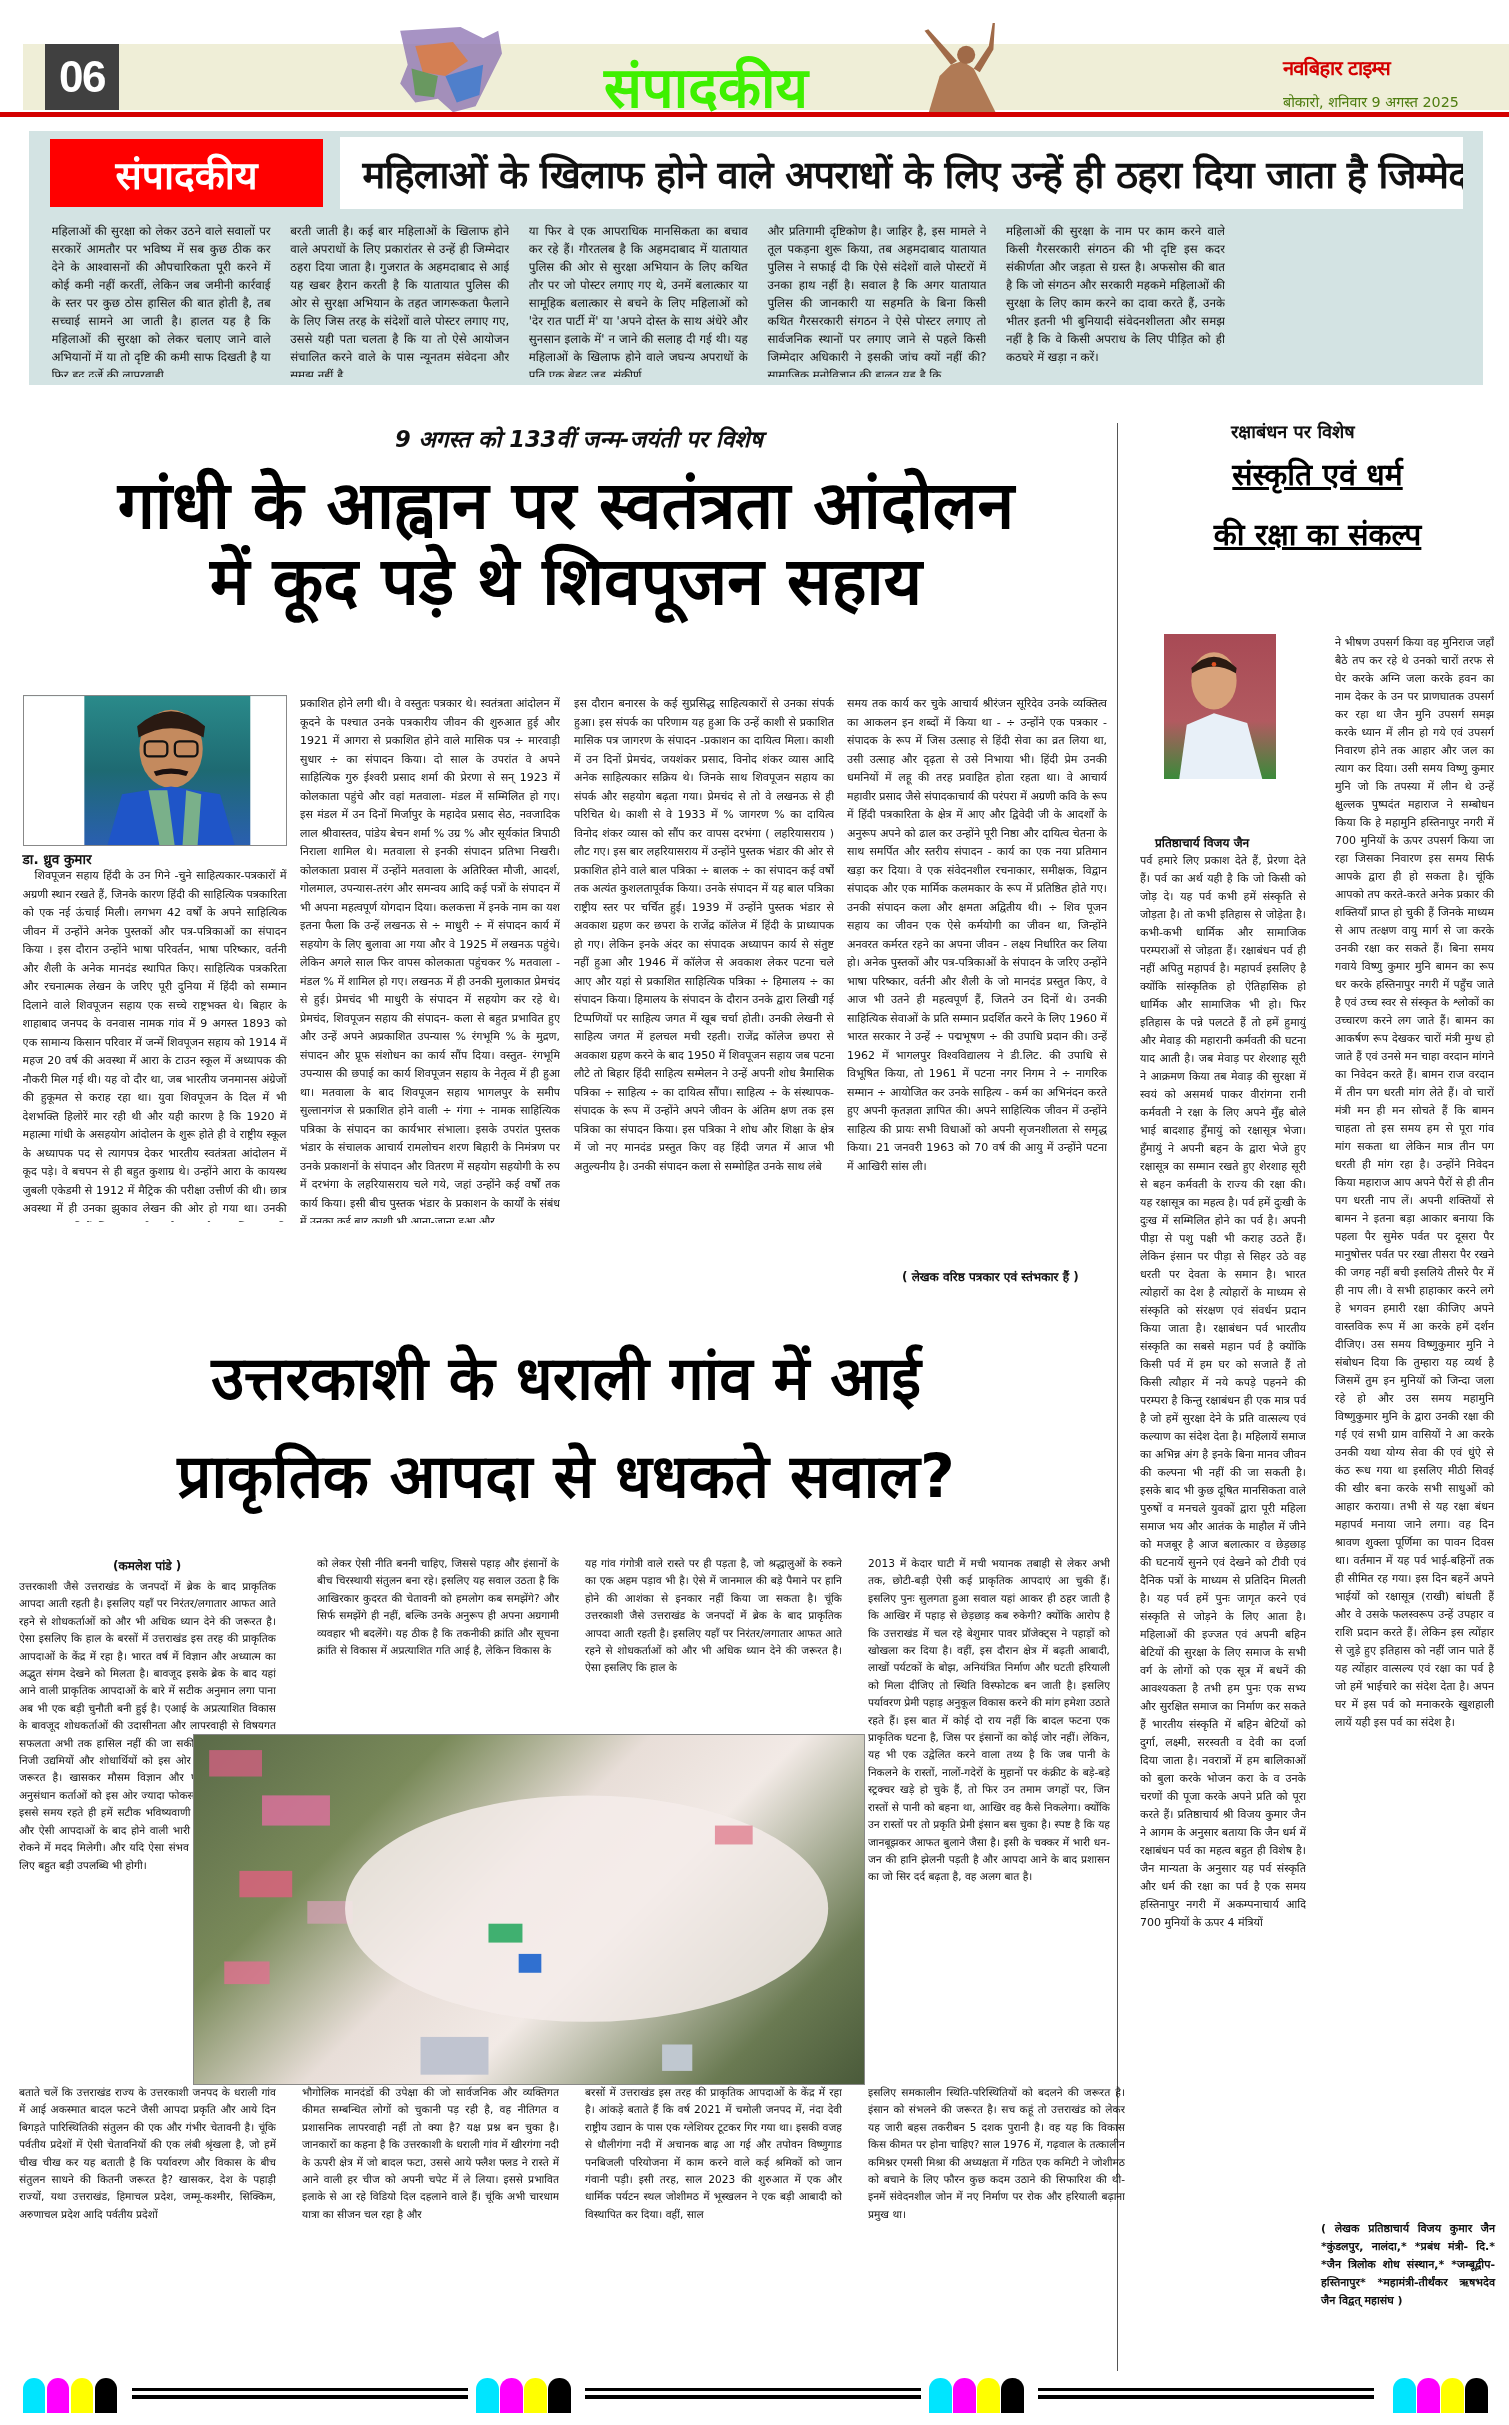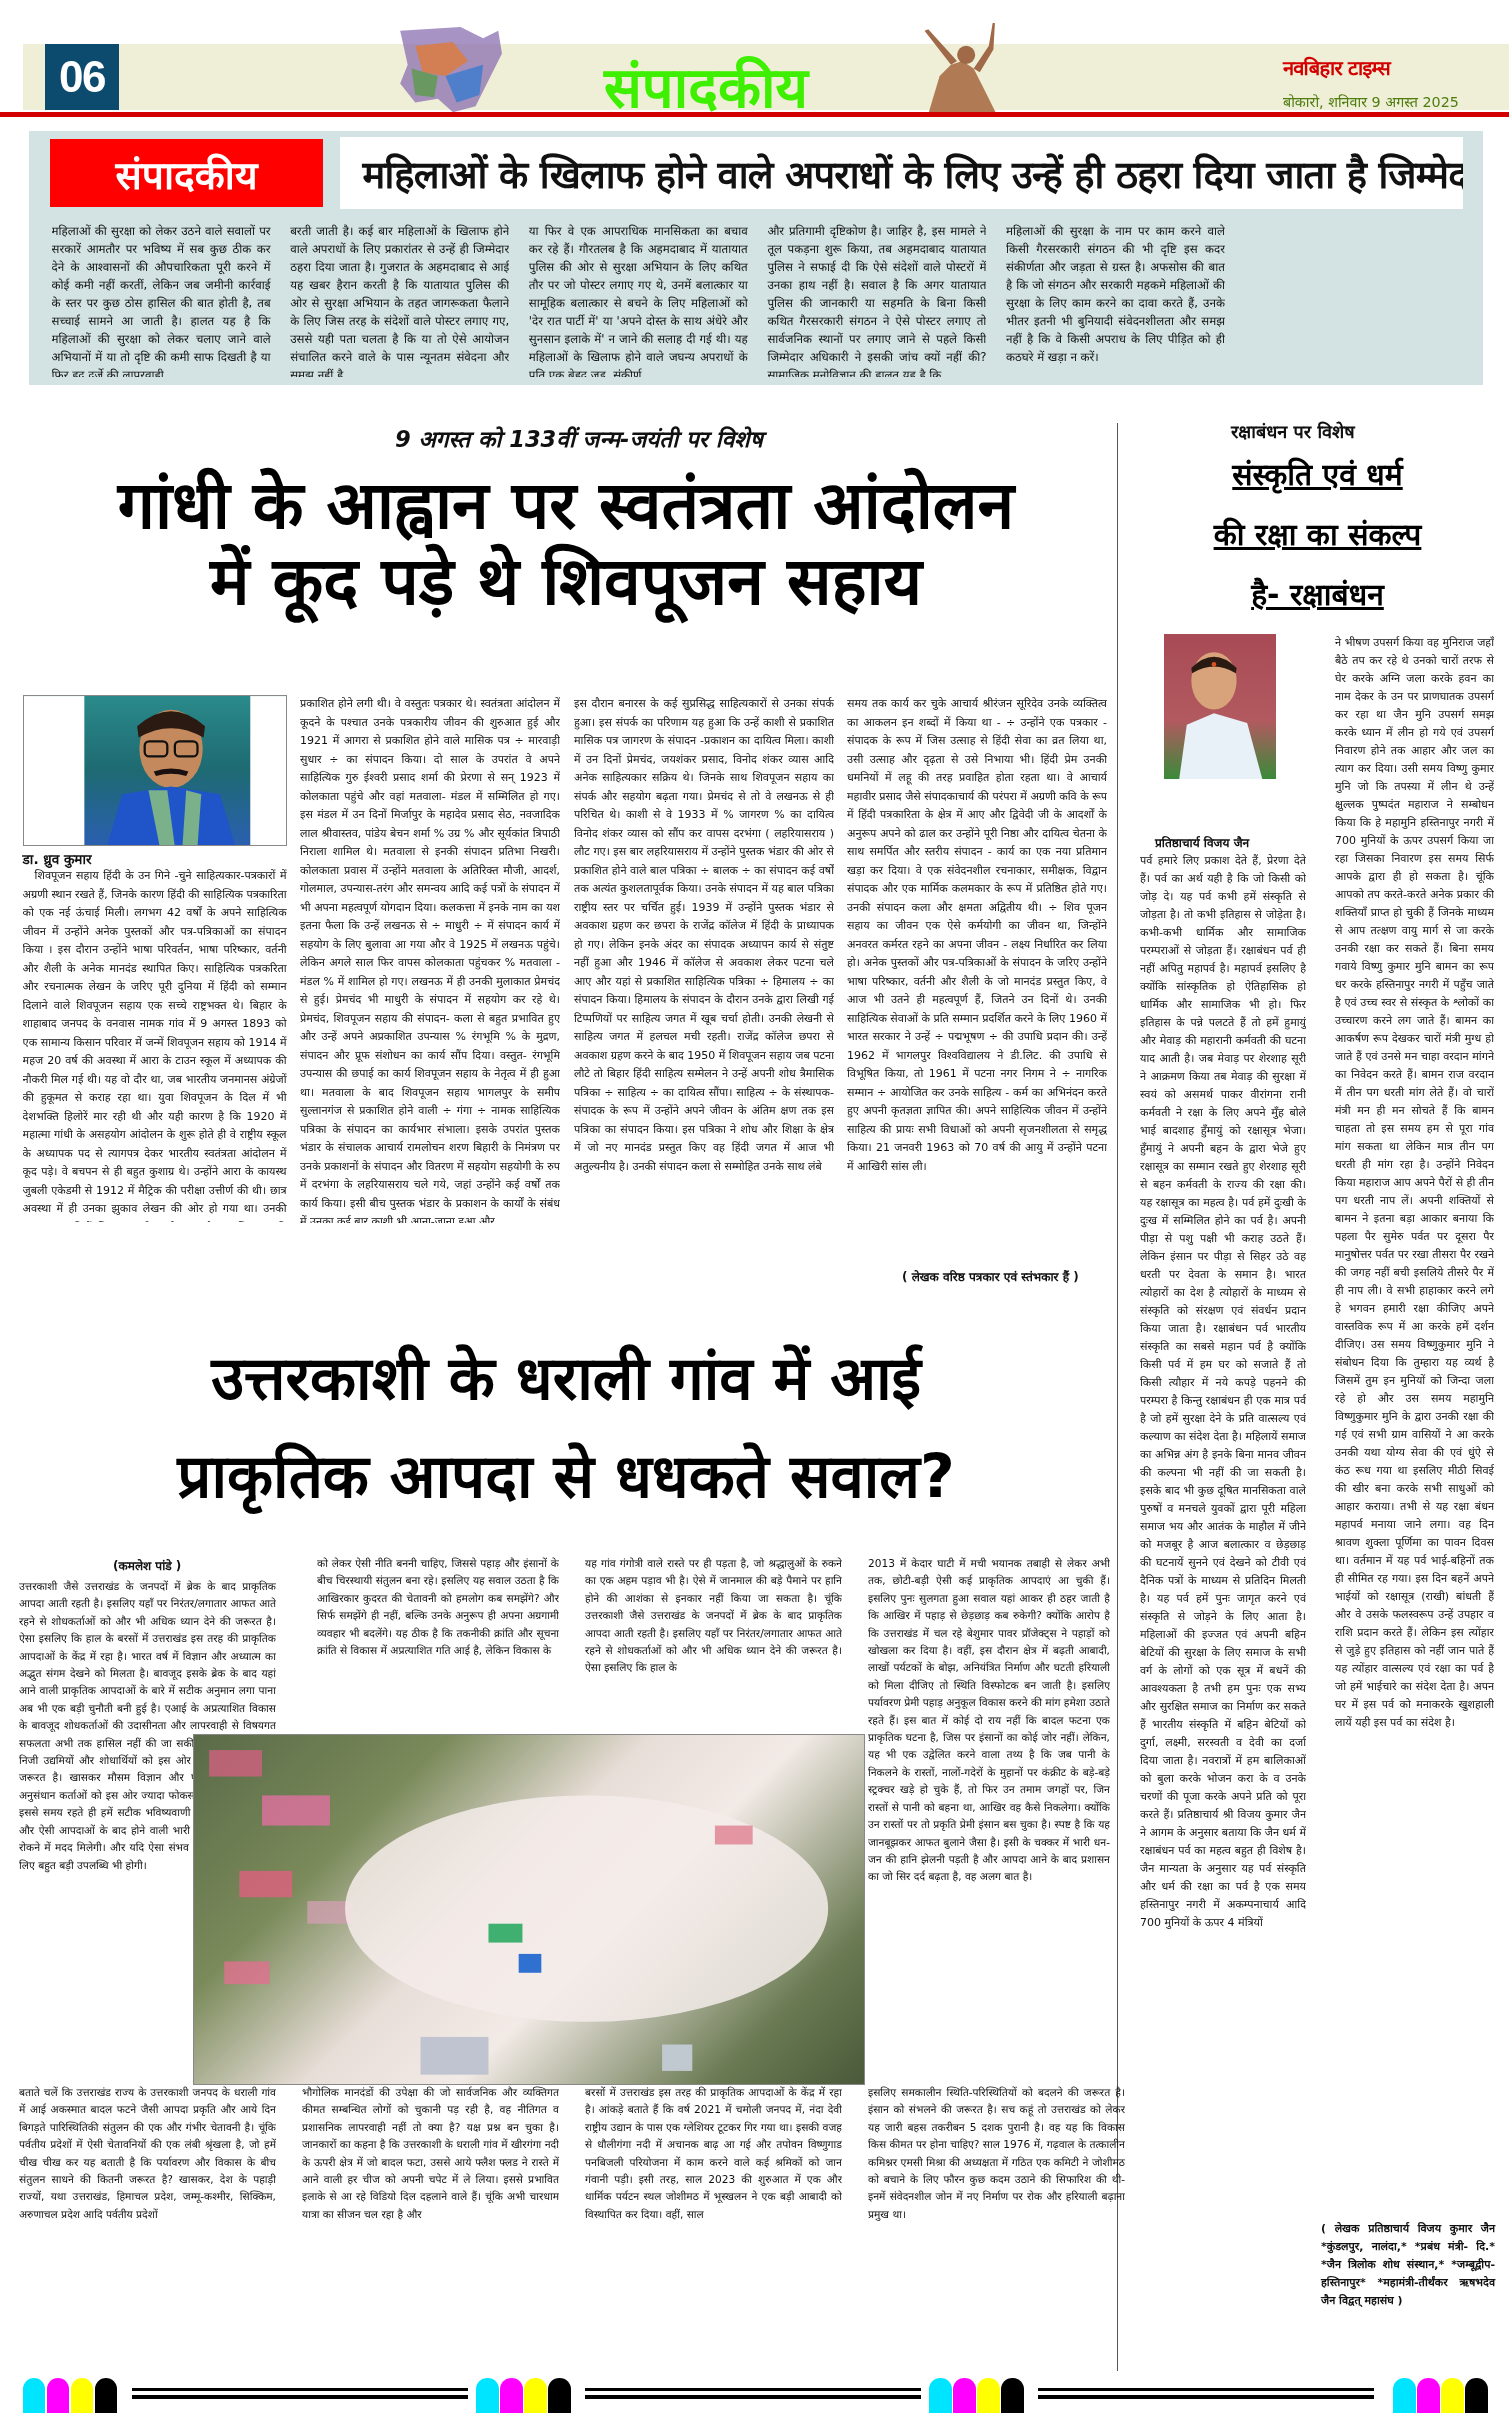--- a/index.html
+++ b/index.html
@@ -1,21 +1,21 @@
 <!DOCTYPE html>
 <html style="font-size:12px"><head>
 <meta charset="utf-8">
 <style>
   * { box-sizing: border-box; margin: 0; padding: 0; }
   body { width: 1510px; height: 2426px; background: #ffffff; font-family: "Liberation Sans", sans-serif; color: #111; position: relative; overflow: hidden; }
 
   
   .masthead { position: absolute; left: 0; top: 0; width: 1510px; height: 121px; }
   .masthead-band { position: absolute; left: 22.6px; top: 44px; width: 1487px; height: 66px; background: #efeed7; }
-  .page-num { position: absolute; left: 45px; top: 44px; width: 74px; height: 66px; background: #0c4a6e; color: #fff; font-family: "Liberation Sans", sans-serif; font-weight: bold; font-size: 44px; display:flex; align-items:center; justify-content:center; letter-spacing:-1.5px; }
+  .page-num { position: absolute; left: 45px; top: 44px; width: 74px; height: 66px; background: #404040; color: #fff; font-family: "Liberation Sans", sans-serif; font-weight: bold; font-size: 44px; display:flex; align-items:center; justify-content:center; letter-spacing:-1.5px; }
   .map-art { position: absolute; left: 370px; top: 22.6px; width: 181px; height: 91px; }
   .section-title { position: absolute; left: 604px; top: 47px; font-size: 56px; font-weight: bold; color: #3ef000; font-family: "DejaVu Sans", sans-serif; }
   .statue-art { position: absolute; left: 898px; top: 22.6px; width: 159px; height: 91px; }
   .paper-name { position: absolute; left: 1283px; top: 54px; font-size: 20px; font-weight: bold; color: #d40000; font-family: "DejaVu Sans", sans-serif; letter-spacing: -0.8px; }
   .paper-date { position: absolute; left: 1283px; top: 92px; font-size: 14.3px; color: #4d7c0f; font-family: "DejaVu Sans", sans-serif; }
   .masthead-rule { position: absolute; left: 0; top: 112px; width: 1510px; height: 5.3px; background: #d40000; }
 
   
   .editorial { position: absolute; left: 29px; top: 131px; width: 1454px; height: 254px; background: #d3e3e3; }
   .ed-label { position: absolute; left: 21px; top: 8.3px; width: 273px; height: 68px; background: #ff0000; color: #fff; font-size: 39px; font-weight: bold; display:flex; align-items:center; justify-content:center; font-family: "DejaVu Sans", sans-serif; }
@@ -99,21 +99,20 @@
   <div class="credit" style="left:902px; top:1268px;">( लेखक वरिष्ठ पत्रकार एवं स्तंभकार हैं )</div>
 </article>
 
 <div class="vrule" style="left:1117px; top:423px; height:1948px;"></div>
 
 <article>
   <div class="kicker" style="left:1231px; top:419px; font-size:18px; font-style:normal;">रक्षाबंधन पर विशेष</div>
   <h2 class="big-head" style="left:1125px; top:445px; width:385px; font-size:30px; line-height:60px;text-decoration:underline;">
     <span style="display:block">संस्कृति एवं धर्म</span>
     <span style="display:block">की रक्षा का संकल्प</span>
-    <span style="display:block">है- रक्षाबंधन</span>
   </h2>
   <div class="photo" style="left:1164px; top:634px; width:112px; height:145px; border:none; background:linear-gradient(180deg,#a84a55 0%,#b25a60 60%,#3a8a3a 100%);">
     <svg width="112" height="145" viewBox="0 0 148 192">
       <ellipse cx="66" cy="62" rx="30" ry="38" fill="#d8a27a"></ellipse>
       <path d="M36 45 Q66 15 96 45 L95 52 Q66 34 37 52 Z" fill="#2a1a12"></path>
       <circle cx="66" cy="40" r="3" fill="#e05020"></circle>
       <path d="M20 192 L30 120 L66 105 L110 118 L130 192 Z" fill="#e8f0f8"></path>
     </svg>
   </div>
   <div class="caption" style="left:1155px; top:834px; width:151px; font-size:12px;">प्रतिष्ठाचार्य विजय जैन</div>

